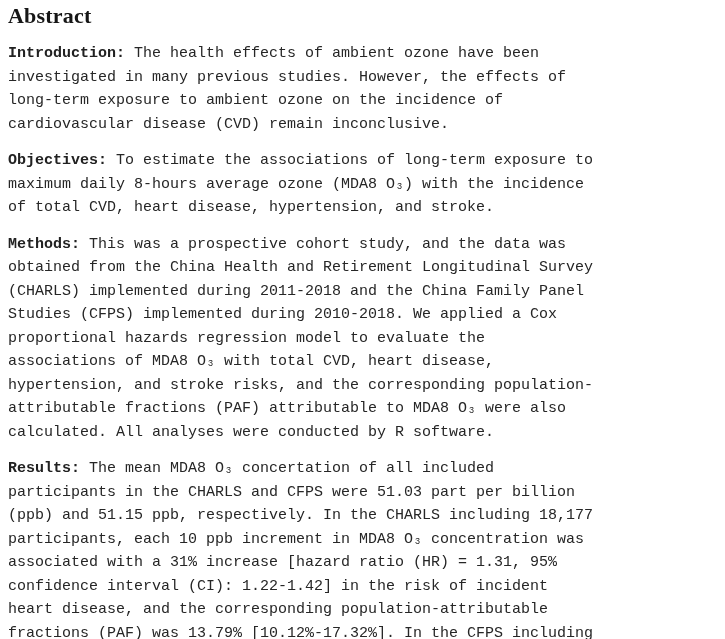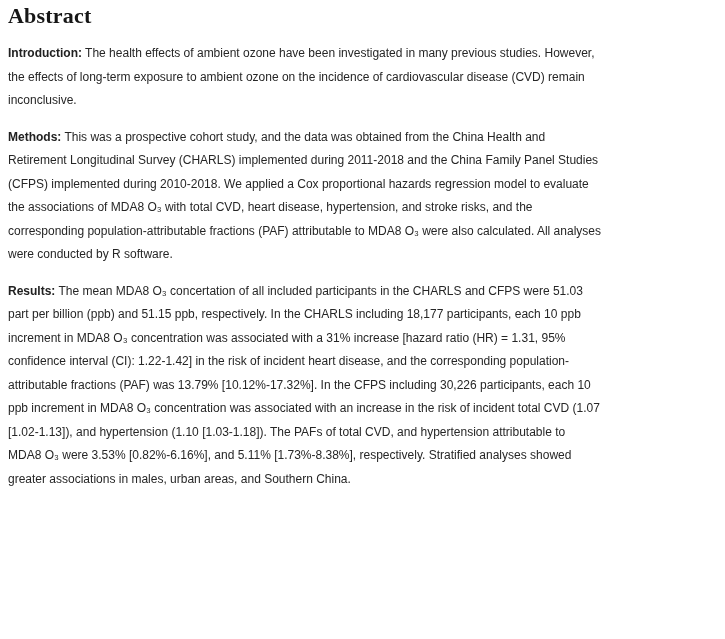--- a/index.html
+++ b/index.html
@@ -20,40 +20,41 @@
   h1.abstract-heading {
     font-family: "Liberation Serif", "DejaVu Serif", serif;
     font-size: 22px;
     font-weight: 700;
     color: #161616;
     margin: 0 0 13px 0;
     line-height: 26px;
     letter-spacing: 0.2px;
   }
   p.abstract-para {
-    font-family: Liberation Sans, sans-serif;
-    font-size: 12px;
+    font-family: Liberation Mono, monospace;
+    font-size: 15px;
     line-height: 23.5px;
     color: #262626;
     margin: 0 0 13px 0;
     text-align: left;
   }
   p.abstract-para b.para-label {
     font-weight: 700;
     color: #212121;
   }
 </style>
 </head>
 <body>
 
 <main class="abstract-wrap">
 
   <h1 class="abstract-heading">Abstract</h1>
 
   <p class="abstract-para"><b class="para-label">Introduction:</b><span> The health effects of ambient ozone have been investigated in many previous studies. However, the effects of long-term exposure to ambient ozone on the incidence of cardiovascular disease (CVD) remain inconclusive.</span></p>
 
+  <p class="abstract-para"><b class="para-label">Objectives:</b><span> To estimate the associations of long-term exposure to maximum daily 8-hours average ozone (MDA8 O₃) with the incidence of total CVD, heart disease, hypertension, and stroke.</span></p>
 
   <p class="abstract-para"><b class="para-label">Methods:</b><span> This was a prospective cohort study, and the data was obtained from the China Health and Retirement Longitudinal Survey (CHARLS) implemented during 2011-2018 and the China Family Panel Studies (CFPS) implemented during 2010-2018. We applied a Cox proportional hazards regression model to evaluate the associations of MDA8 O₃ with total CVD, heart disease, hypertension, and stroke risks, and the corresponding population-attributable fractions (PAF) attributable to MDA8 O₃ were also calculated. All analyses were conducted by R software.</span></p>
 
   <p class="abstract-para"><b class="para-label">Results:</b><span> The mean MDA8 O₃ concertation of all included participants in the CHARLS and CFPS were 51.03 part per billion (ppb) and 51.15 ppb, respectively. In the CHARLS including 18,177 participants, each 10 ppb increment in MDA8 O₃ concentration was associated with a 31% increase [hazard ratio (HR) = 1.31, 95% confidence interval (CI): 1.22-1.42] in the risk of incident heart disease, and the corresponding population-attributable fractions (PAF) was 13.79% [10.12%-17.32%]. In the CFPS including 30,226 participants, each 10 ppb increment in MDA8 O₃ concentration was associated with an increase in the risk of incident total CVD (1.07 [1.02-1.13]), and hypertension (1.10 [1.03-1.18]). The PAFs of total CVD, and hypertension attributable to MDA8 O₃ were 3.53% [0.82%-6.16%], and 5.11% [1.73%-8.38%], respectively. Stratified analyses showed greater associations in males, urban areas, and Southern China.</span></p>
 
 
 </main>
 
 </body></html>

